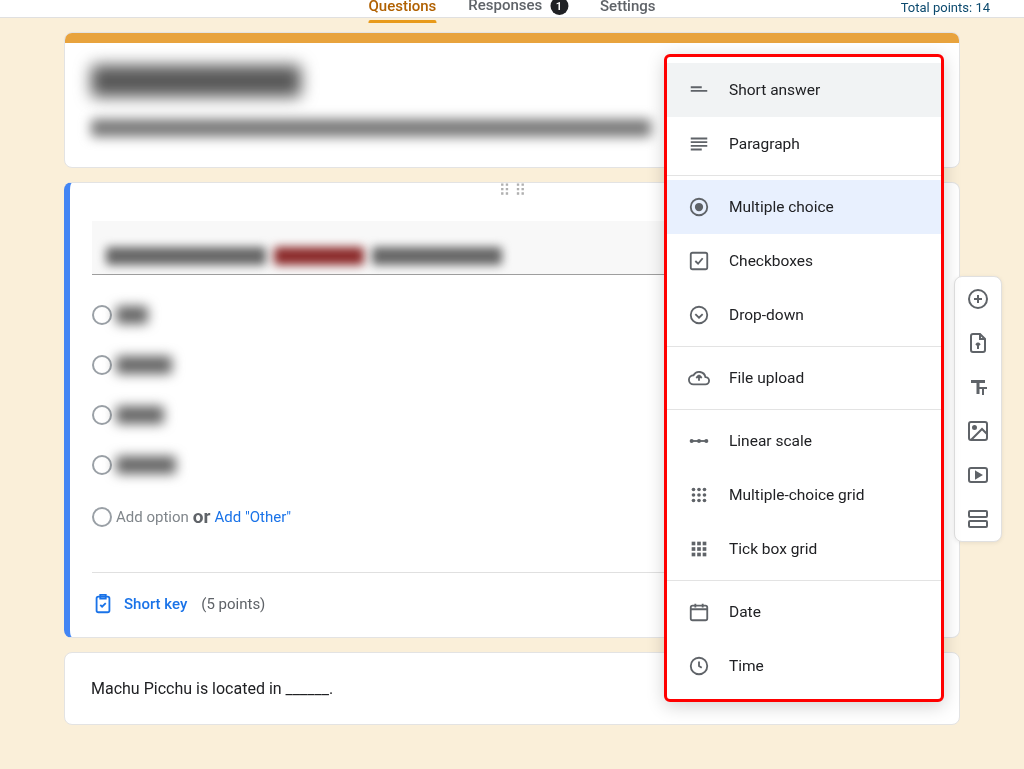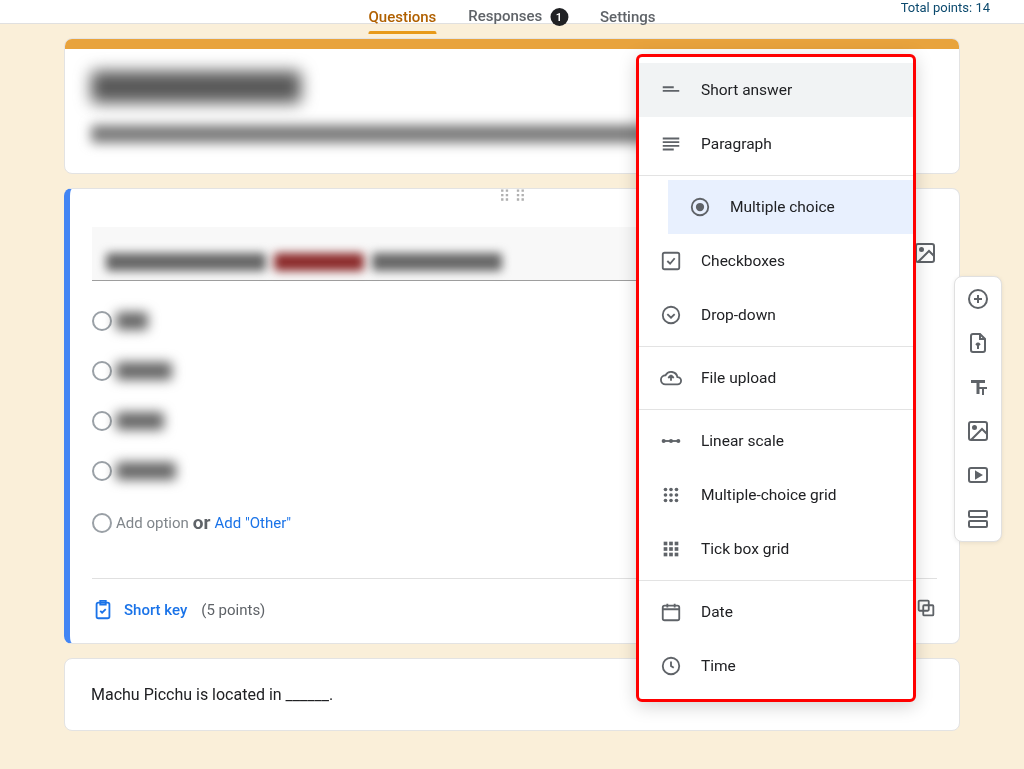--- a/index.html
+++ b/index.html
@@ -21,25 +21,25 @@
     background: var(--page-bg);
     width: 1024px;
     height: 769px;
     overflow: hidden;
     position: relative;
   }
 
   
   .tabs-bar {
     background: var(--white);
-    height: 24px;
+    height: 18px;
     border-bottom: 1px solid #e0e0e0;
     display: flex;
     align-items: flex-start;
-    padding: 8px 24px;
+    padding: 0 24px;
     position: relative;
   }
   .tabs-center {
     position: absolute;
     left: 50%;
     transform: translateX(-50%);
     display: flex;
     gap: 32px;
     align-items: center;
     height: 100%;
@@ -216,21 +216,21 @@
   .next-q {
     padding: 26px;
     font-size: 16px;
     color: #202124;
   }
 
   
   .type-menu {
     position: absolute;
     top: 54px;
-    left: 636px;
+    left: 664px;
     width: 280px;
     background: var(--white);
     border-radius: 6px;
     box-shadow: 0 4px 18px rgba(0,0,0,0.18);
     border: 3px solid var(--red-outline);
     padding: 6px 0;
     z-index: 50;
   }
   .type-menu .item {
     display: flex;
@@ -241,21 +241,21 @@
     color: #202124;
     cursor: pointer;
   }
   .type-menu .item .ic {
     width: 24px; height: 24px;
     display: flex; align-items: center; justify-content: center;
     color: #5f6368;
     flex-shrink: 0;
   }
   .type-menu .item.hover { background: var(--menu-hover); }
-  .type-menu .item.selected { background: var(--menu-selected); margin-left: 29px; }
+  .type-menu .item.selected { background: var(--menu-selected); }
   .type-menu hr { border: none; border-top: 1px solid #e3e3e3; margin: 4px 0; }
 
   
   .side-toolbar {
     position: absolute;
     top: 276px;
     left: 954px;
     width: 48px;
     background: var(--white);
     border: 1px solid #e0e0e0;

